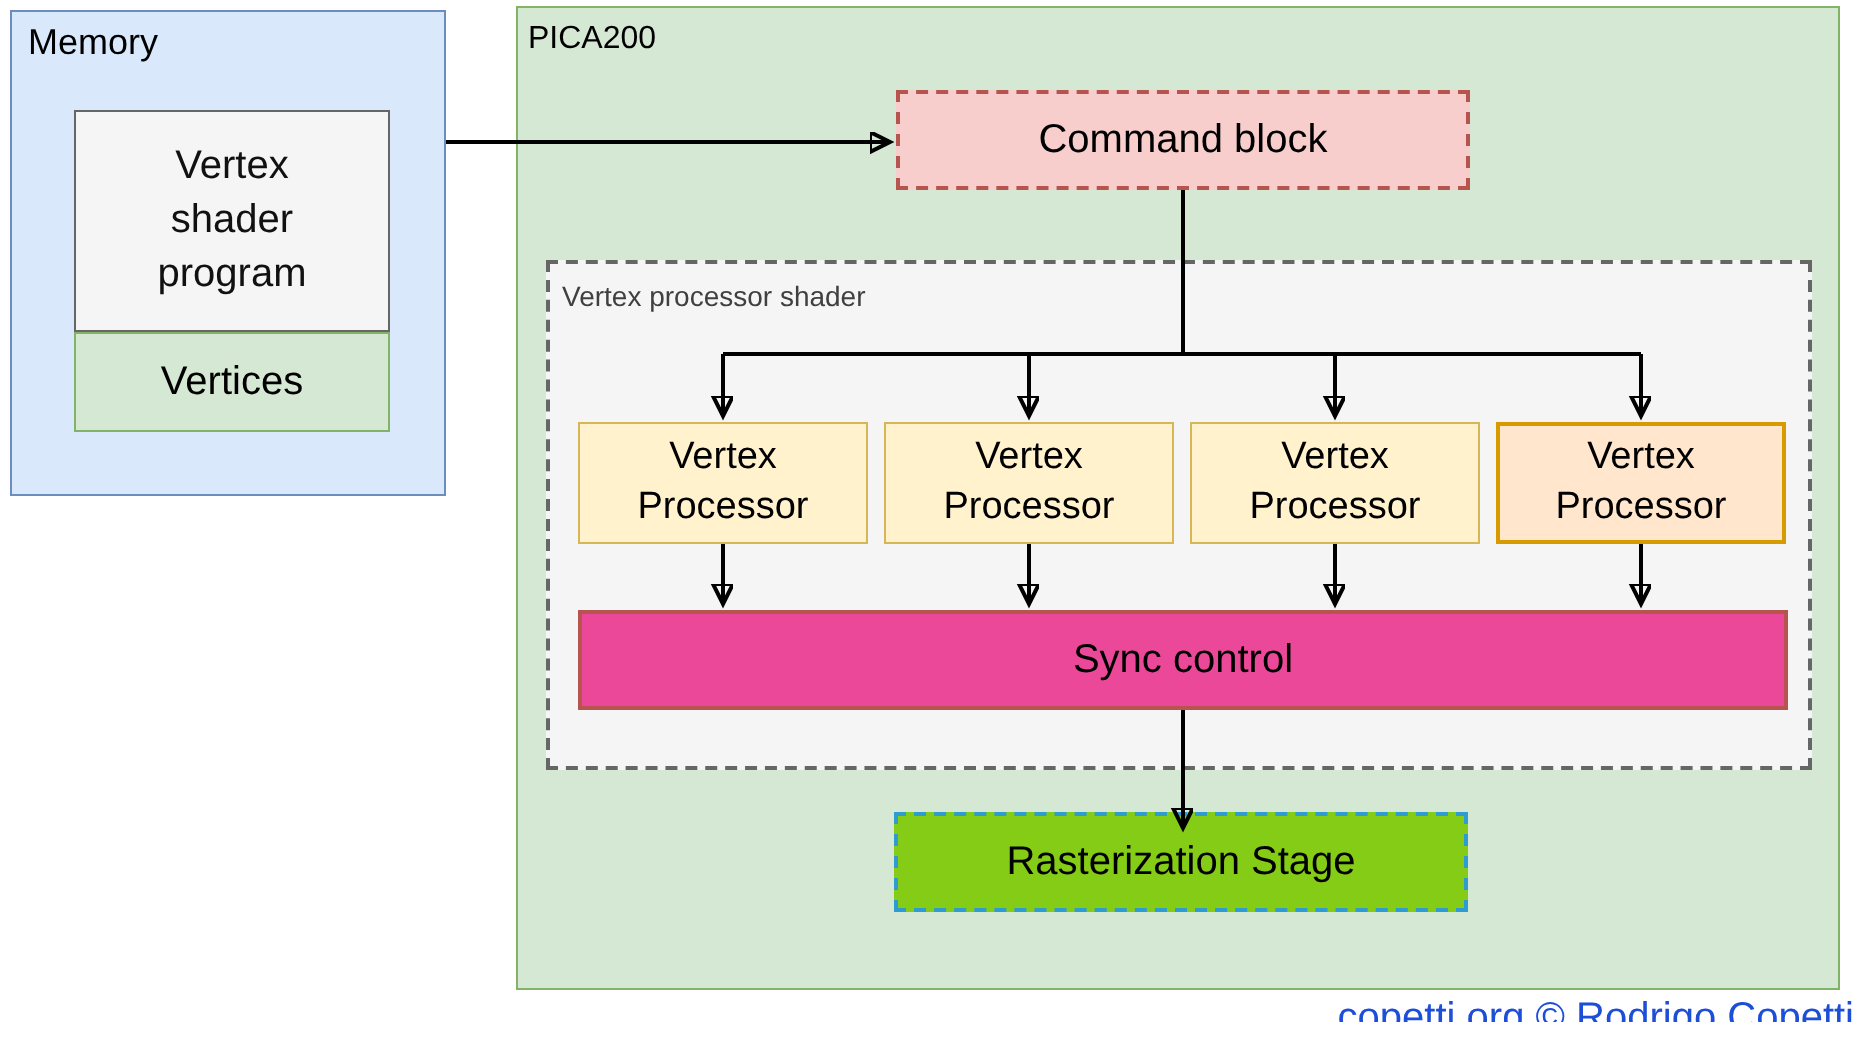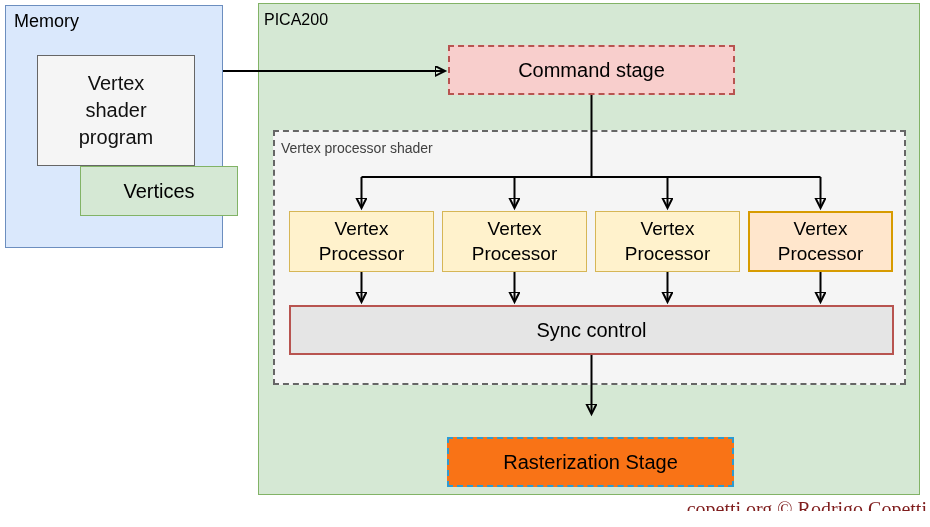--- a/index.html
+++ b/index.html
@@ -37,21 +37,20 @@
     border: 1px solid #666666;
     font-size: 20px;
     line-height: 1.35;
     color: #111111;
   }
   .vertices {
     left: 37px; top: 166px; width: 158px; height: 50px;
     background: #d5e8d4;
     border: 1px solid #82b366;
     font-size: 20px;
-    margin-left: 43px;
   }
 
   
   .pica {
     left: 258px; top: 3px; width: 662px; height: 492px;
     background: #d5e8d4;
     border: 1px solid #82b366;
   }
   .pica-label {
     left: 264px; top: 11px;
@@ -88,37 +87,37 @@
   .vp2 { left: 442px; }
   .vp3 { left: 595px; }
   .vp4 {
     left: 748px;
     background: #ffe6cc;
     border: 2px solid #d79b00;
   }
 
   .sync-control {
     left: 289px; top: 305px; width: 605px; height: 50px;
-    background: #e5e5e5;
+    background: #ec4899;
     border: 2px solid #b85450;
     font-size: 20px;
   }
 
   .raster-stage {
-    left: 447px; top: 437px; width: 287px; height: 50px;
-    background: #f97316;
+    left: 447px; top: 406px; width: 287px; height: 50px;
+    background: #84cc16;
     border: 2px dashed #2e9bd1;
     font-size: 20px;
   }
 
   .credit {
     right: 3px; top: 498px;
-    font-family: Liberation Serif, serif;
+    font-family: Liberation Sans, sans-serif;
     font-size: 20px;
-    color: #7f1d1d;
+    color: #1d4ed8;
   }
 
   .arrows {
     left: 0; top: 0; width: 930px; height: 527px;
     pointer-events: none;
   }
   .arrows path, .arrows line {
     stroke: #000000;
     stroke-width: 2;
     fill: none;
@@ -132,21 +131,21 @@
   <div class="abs memory"></div>
   <div class="abs memory-label">Memory</div>
   <div class="abs center multiline shader-program">Vertex
 shader
 program</div>
   <div class="abs center vertices">Vertices</div>
 
   <div class="abs pica"></div>
   <div class="abs pica-label">PICA200</div>
 
-  <div class="abs center command-stage">Command stage</div>
+  <div class="abs center command-stage">Command block</div>
 
   <div class="abs vp-block"></div>
   <div class="abs vp-block-label">Vertex processor shader</div>
 
   <div class="abs center multiline vp vp1">Vertex
 Processor</div>
   <div class="abs center multiline vp vp2">Vertex
 Processor</div>
   <div class="abs center multiline vp vp3">Vertex
 Processor</div>

